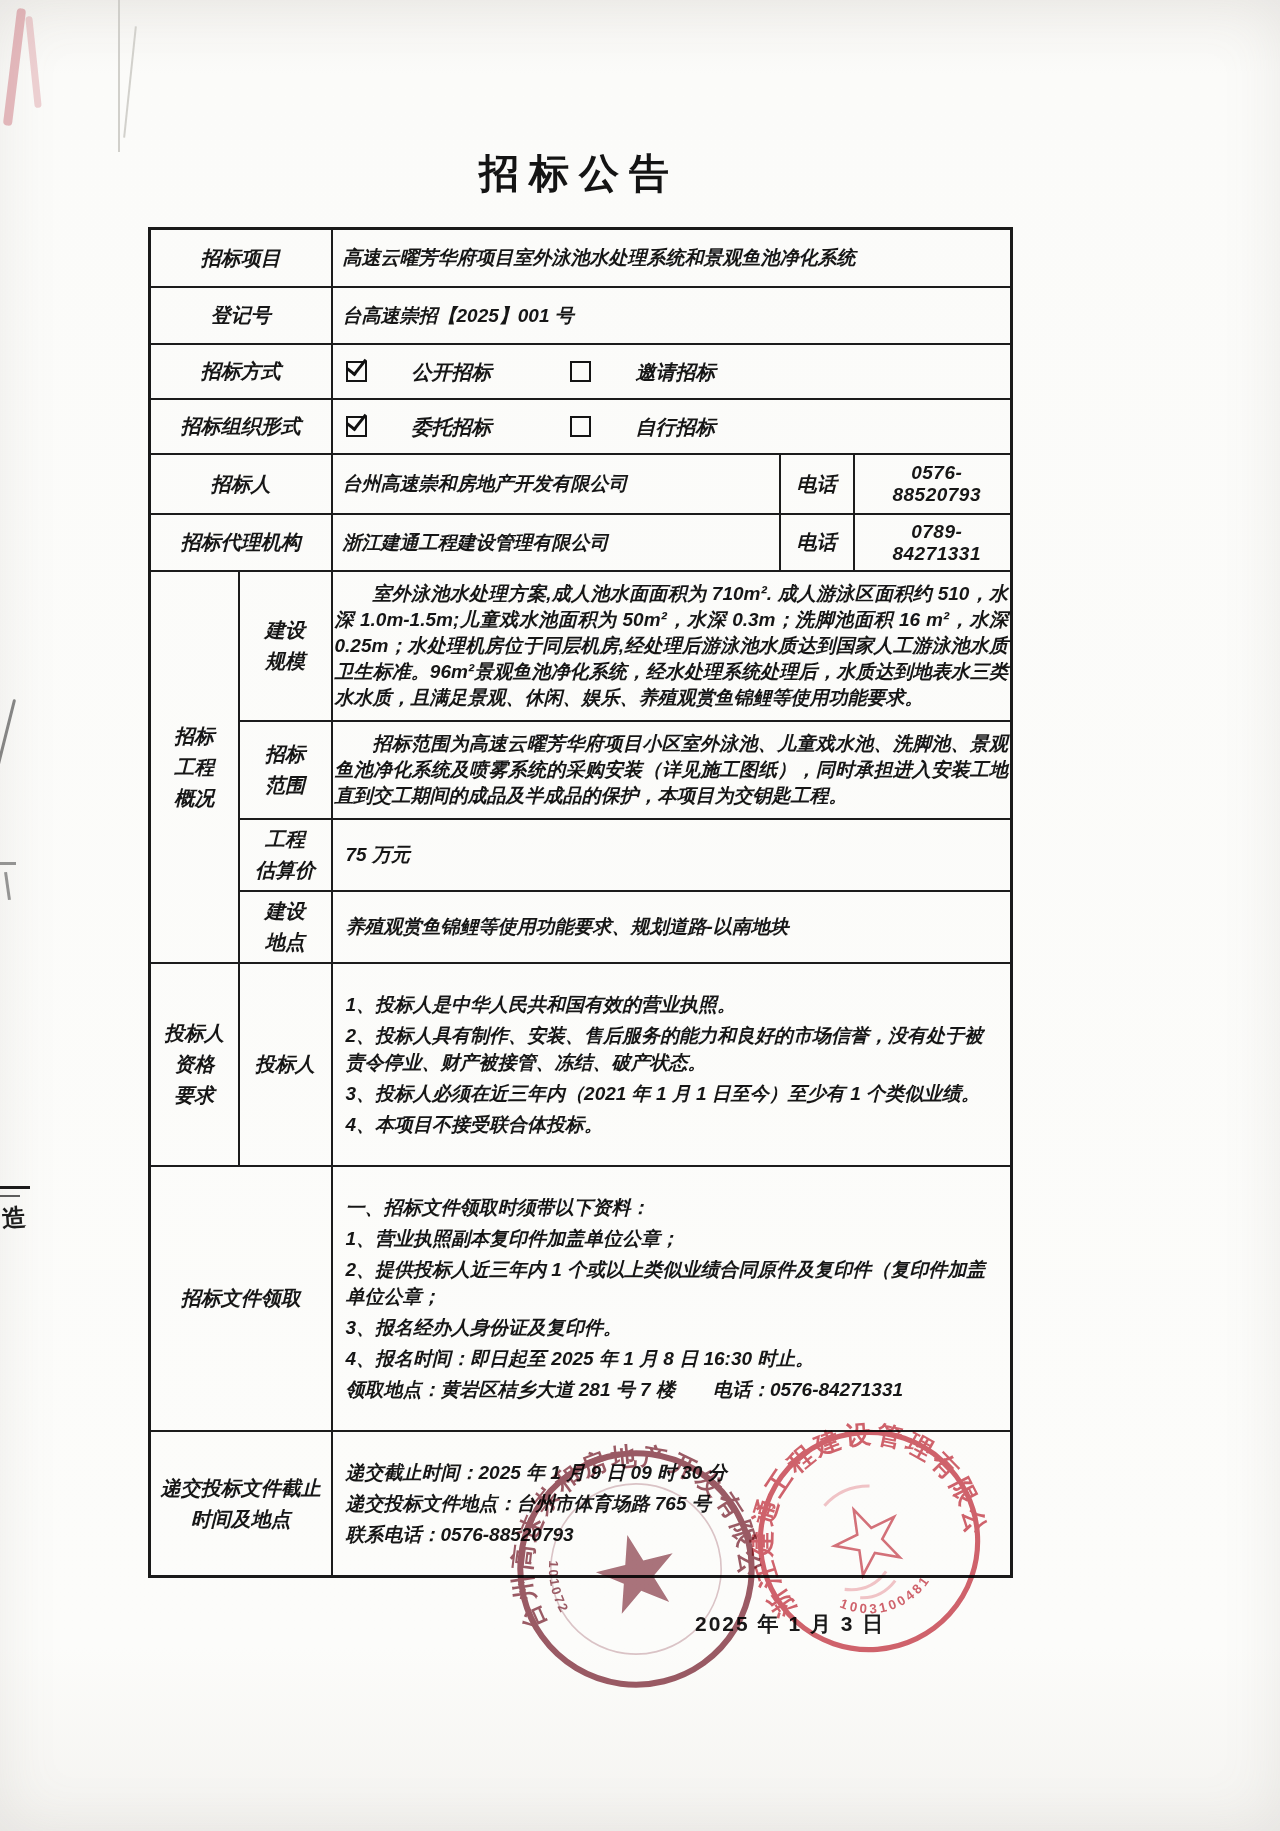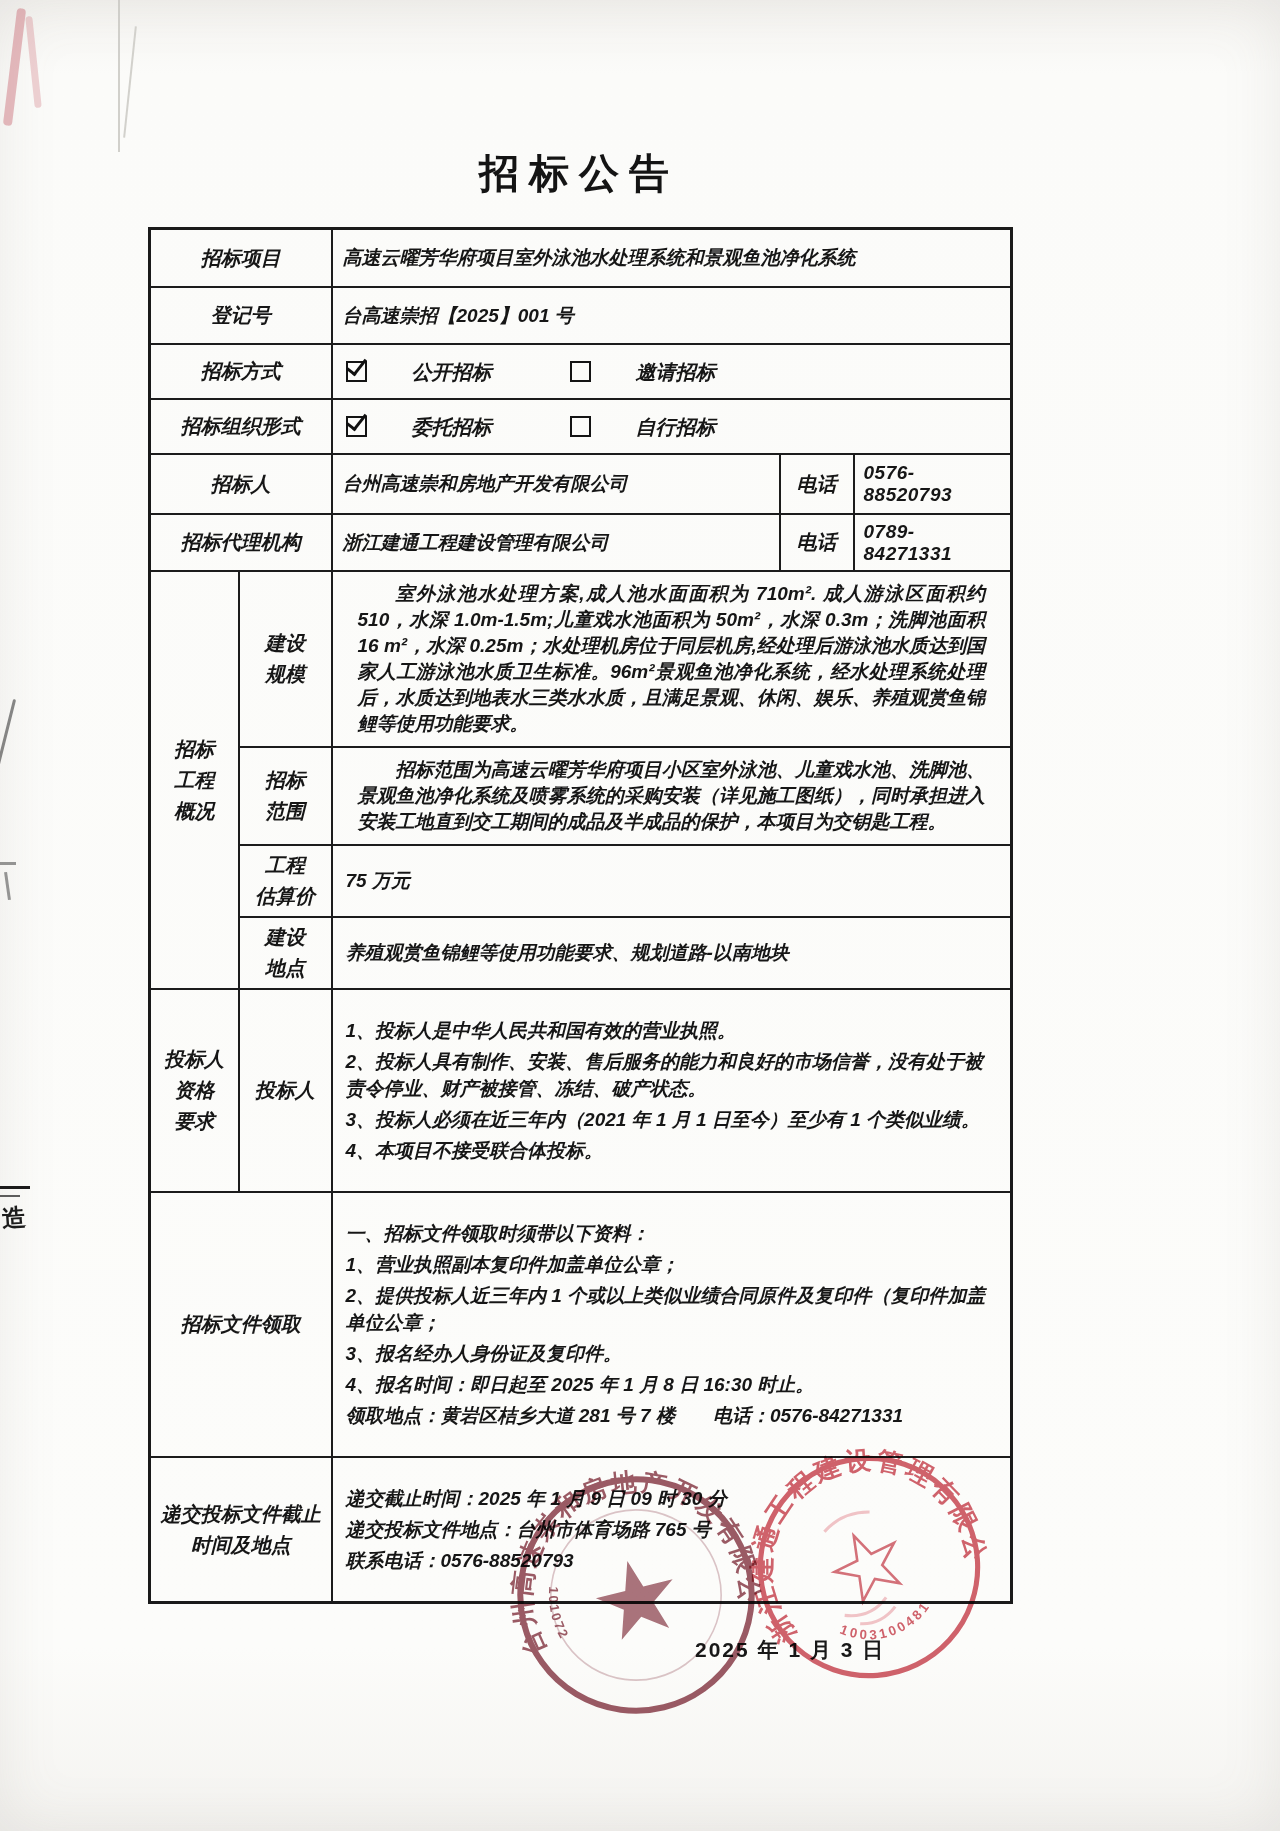--- a/index.html
+++ b/index.html
@@ -24,27 +24,27 @@
   }
   td{
     border:2px solid #1c1c1c;vertical-align:middle;
     padding:5px 10px;color:#161616;
   }
   .label-cell{
     text-align:center;font-size:20px;line-height:1.55;
     white-space:pre-line;padding:4px 2px;
   }
   .content{font-size:19px;line-height:26px;}
-  .para{padding:9px 25px;text-indent:2em;text-align:justify;}
+  .para{padding:9px 2px;text-indent:2em;text-align:justify;}
   .lines{padding:25px 13px;}
   .lines .line,.lines .item{padding:2px 0;line-height:27px;}
   .h48{height:48px}.h47{height:47px}.h45{height:45px}
   .h50{height:50px}.h58{height:58px}.h60{height:60px}
   .phone-label{ text-align:center;font-size:20px;padding:4px 2px;}
-  .phone-val{font-size:19px;padding-left:9px;letter-spacing:.5px;}
+  .phone-val{font-size:19px;padding-left:19px;letter-spacing:.5px;text-align:center;}
   
   .optrow{display:flex;align-items:center;padding-left:3px;gap:32px;}
   .cb{
     width:17px;height:17px;border:2.5px solid #141414;
     display:inline-block;position:relative;flex:0 0 auto;background:transparent;
   }
   .cb .tickmark{
     position:absolute;left:3px;top:-8px;width:8px;height:17px;
     border-right:3px solid #111;border-bottom:3px solid #111;
     transform:rotate(38deg);

